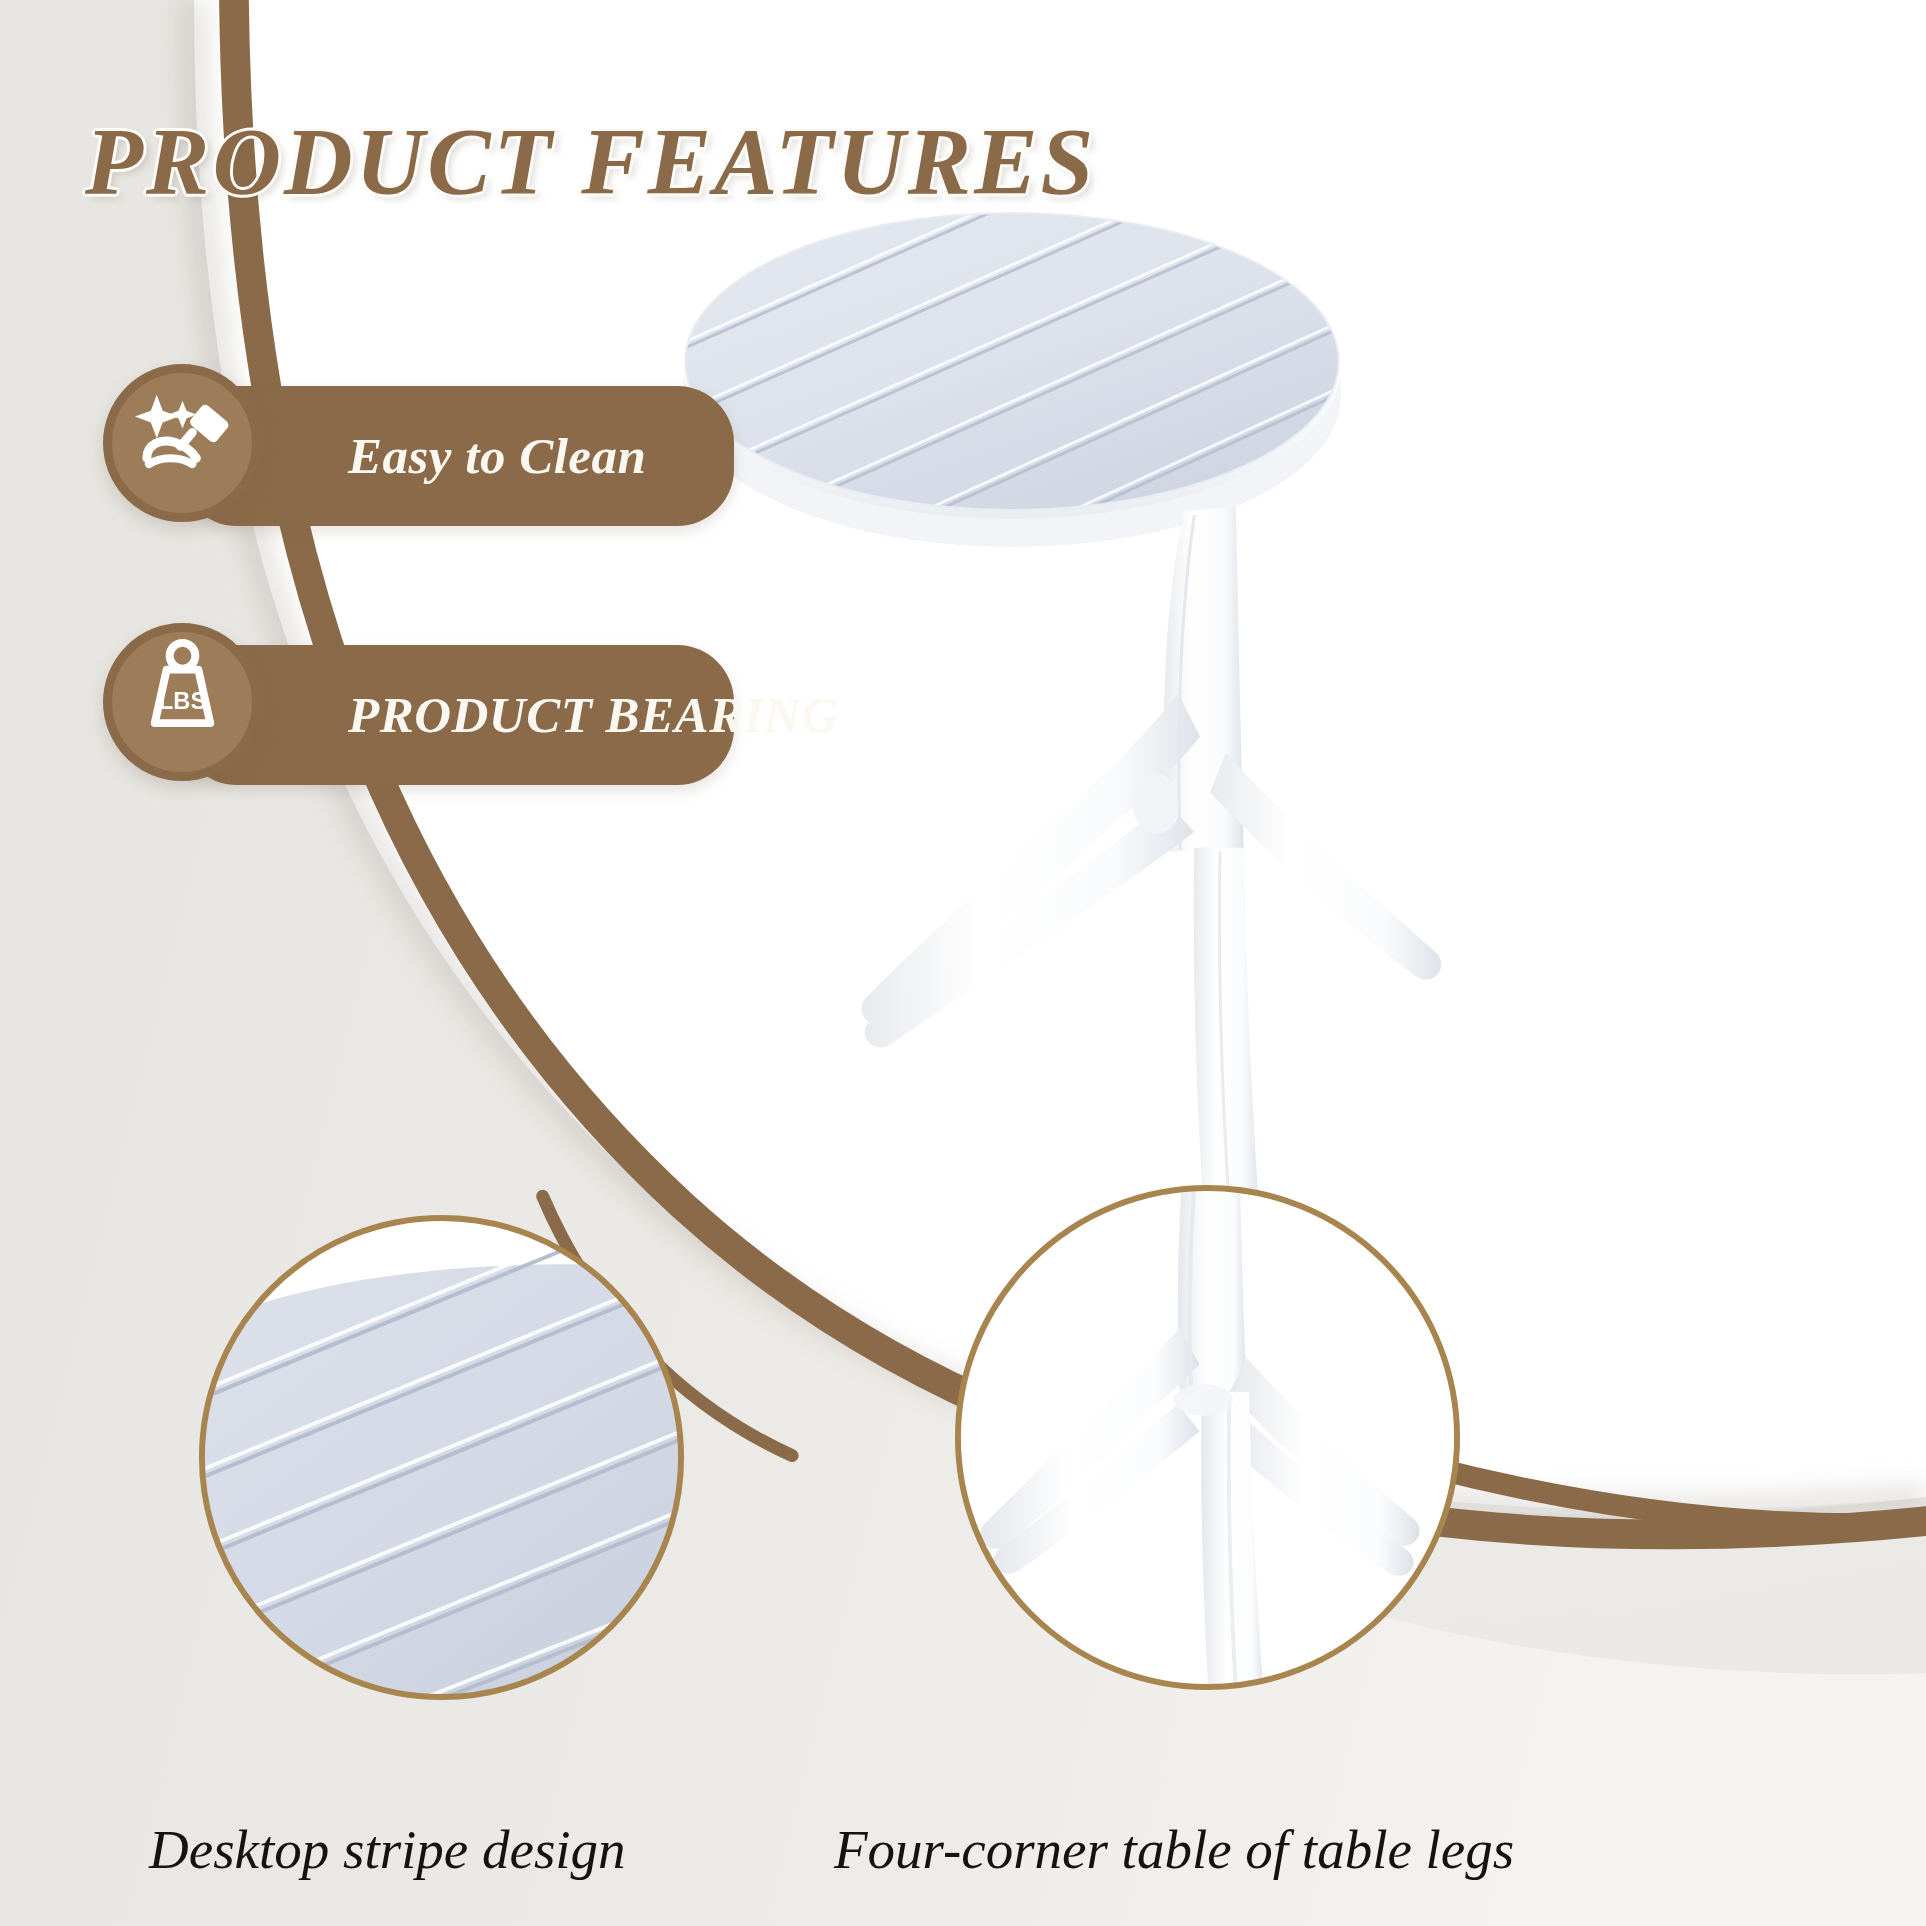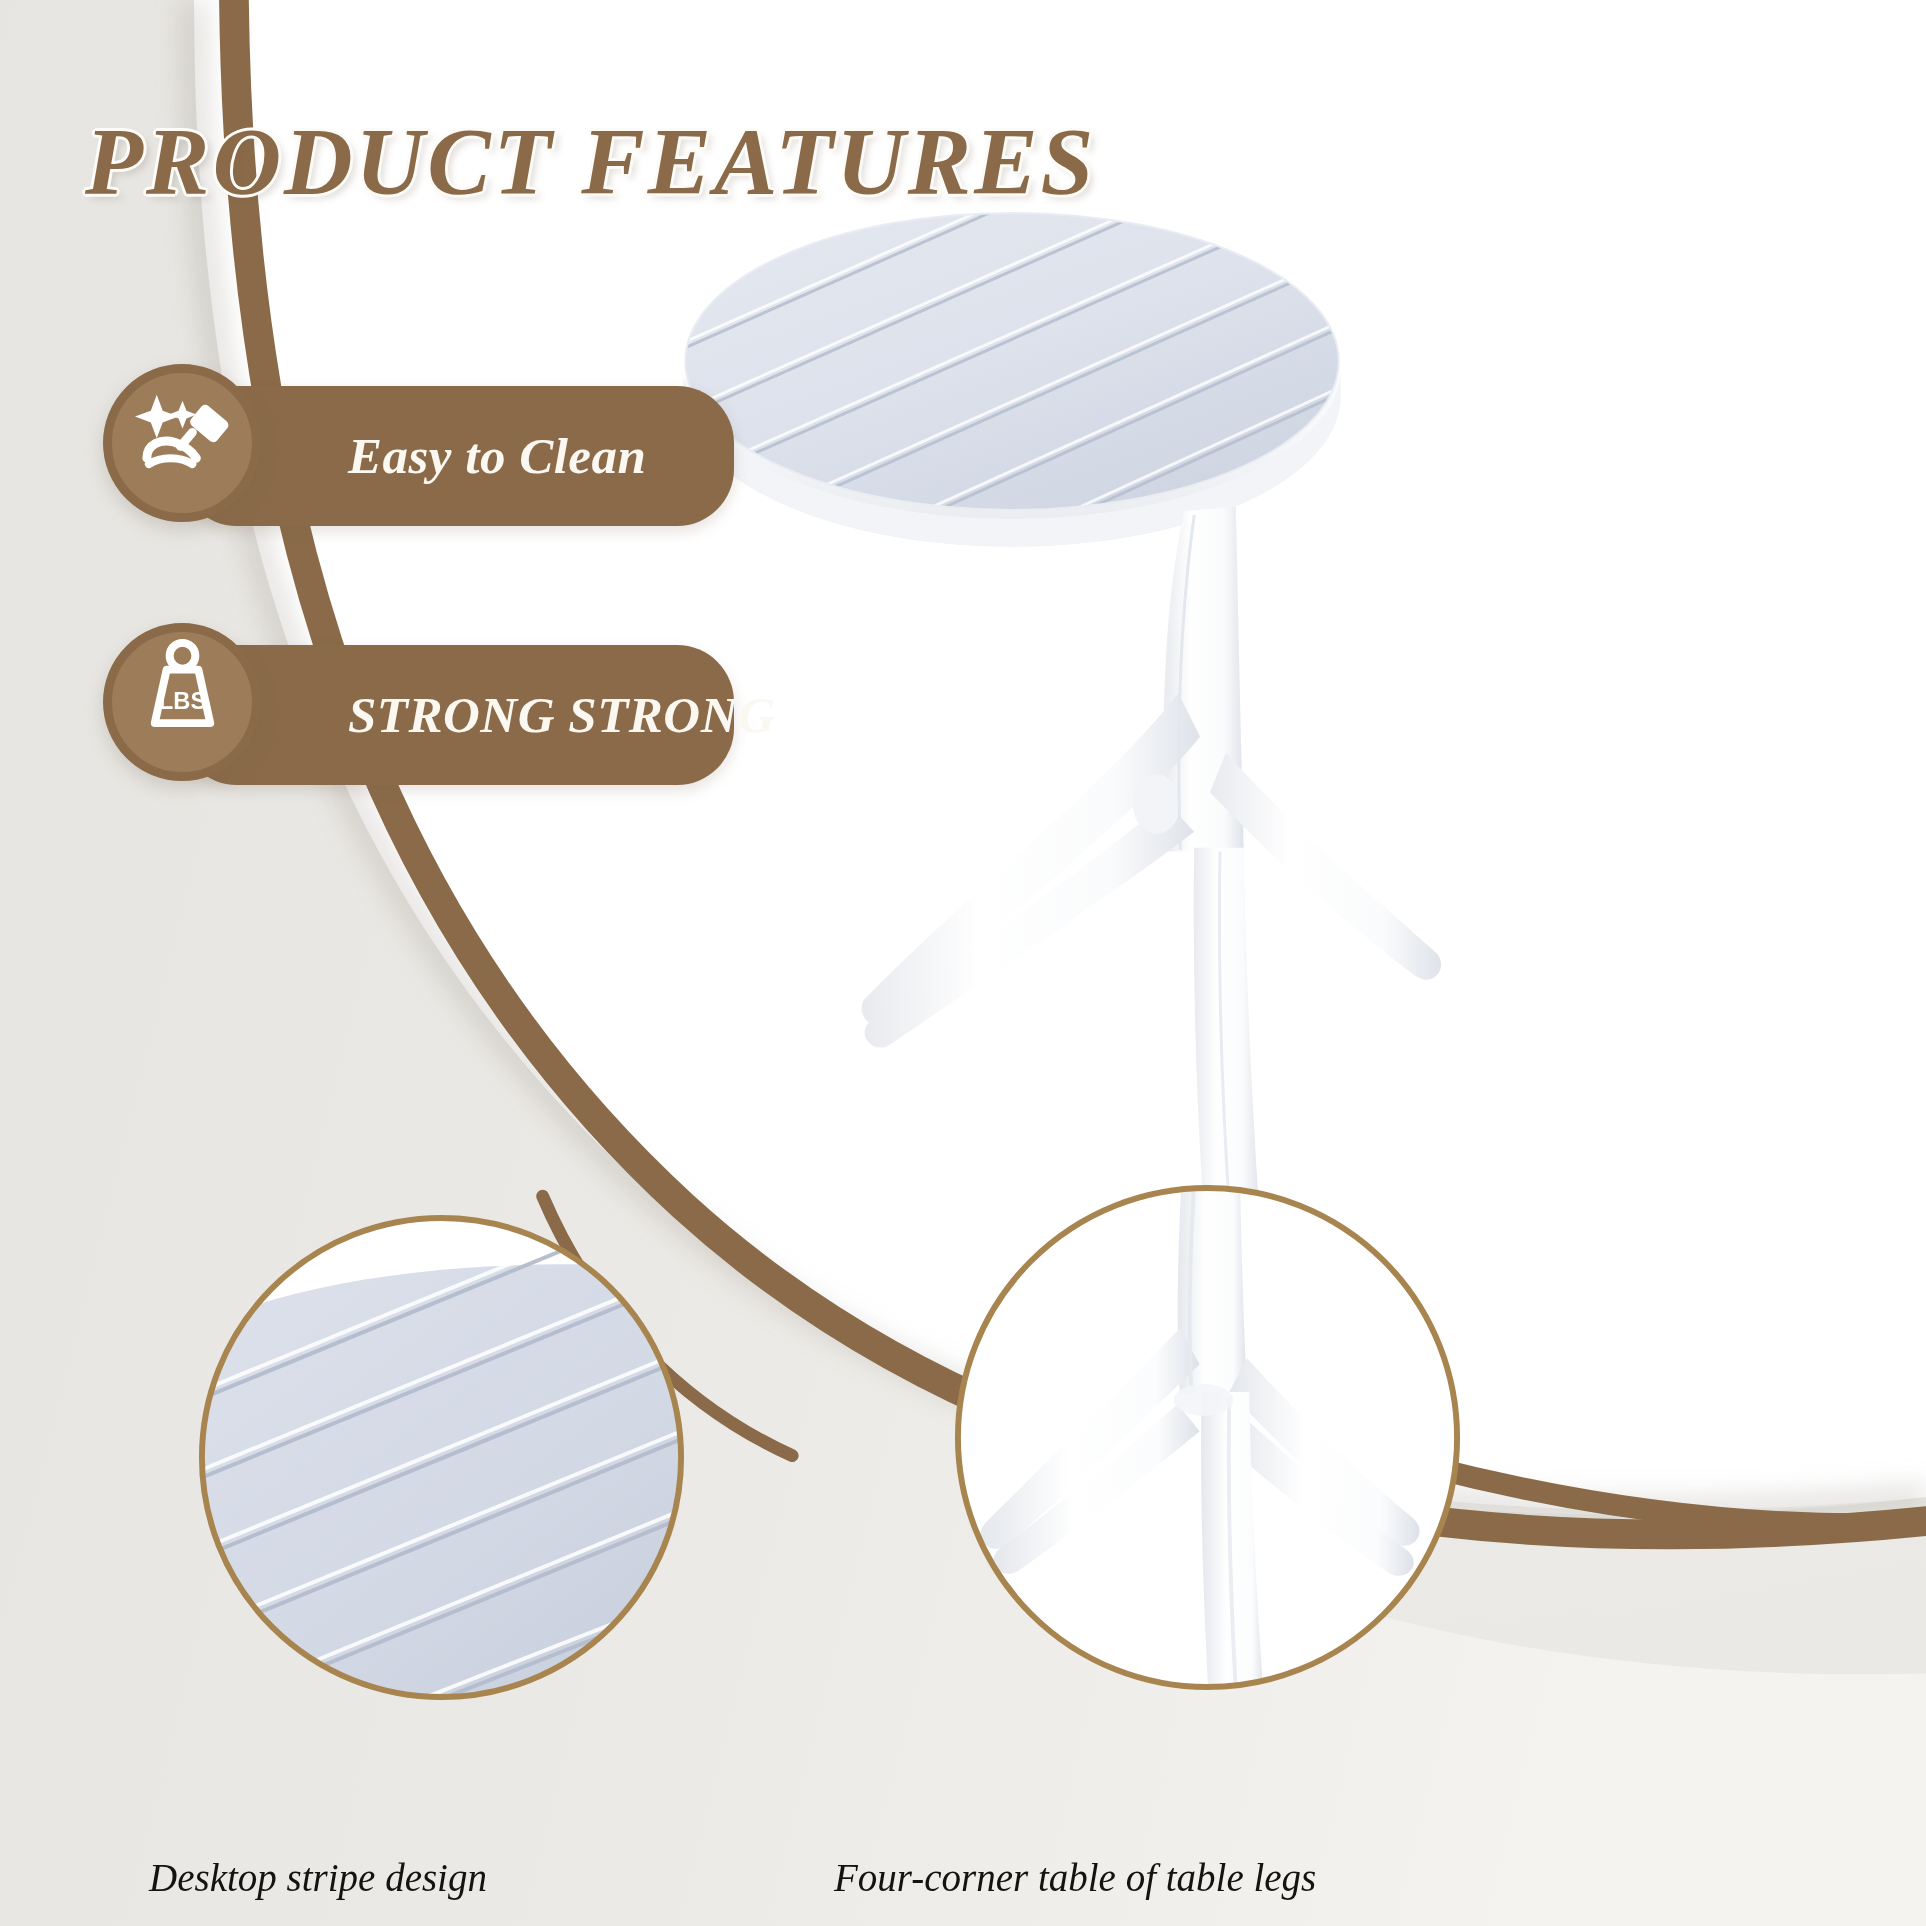--- a/index.html
+++ b/index.html
@@ -86,24 +86,23 @@
     box-shadow: 0 8px 18px rgba(120,100,80,0.22);
   }
   .feature .badge svg { display: block; }
 
   
   .caption {
     position: absolute;
     z-index: 40;
     font-family: "Liberation Serif", serif;
     font-style: italic;
-    font-size: 39px;
+    font-size: 55px;
     color: #15130f;
     white-space: nowrap;
-    margin-top: 37px;
   }
 </style>
 </head>
 <body>
 
 <div id="stage">
 
   <svg class="bg-layer" viewBox="0 0 1946 1946" preserveAspectRatio="none">
     <defs>
       <linearGradient id="panelGrad" x1="0" y1="0" x2="1" y2="0.25">
@@ -257,21 +256,21 @@
 
           <path d="M16 86 C16 72 30 66 44 70 C56 74 62 80 66 86" stroke="#ffffff" stroke-width="9" fill="none" stroke-linecap="round"></path>
           <path d="M18 92 C30 84 50 84 62 92" stroke="#ffffff" stroke-width="8" fill="none" stroke-linecap="round"></path>
         </svg>
       </span>
     </div>
   </div>
 
   <div class="feature" style="left:103px; top:645px;">
     <div class="pill" style="width:554px;">
-      <span class="pill-label">STRONG STRONG</span>
+      <span class="pill-label">PRODUCT BEARING</span>
     </div>
     <div class="badge">
       <span>
         <svg width="103" height="103" viewBox="0 0 104 104">
 
           <circle cx="52" cy="24" r="13" fill="none" stroke="#ffffff" stroke-width="8"></circle>
 
           <path d="M36 38 L68 38 L80 92 L24 92 Z" fill="none" stroke="#ffffff" stroke-width="8" stroke-linejoin="round"></path>
 
           <text x="52" y="78" text-anchor="middle" font-family="Liberation Sans, sans-serif" font-size="24" font-weight="bold" fill="#ffffff">LBS</text>

